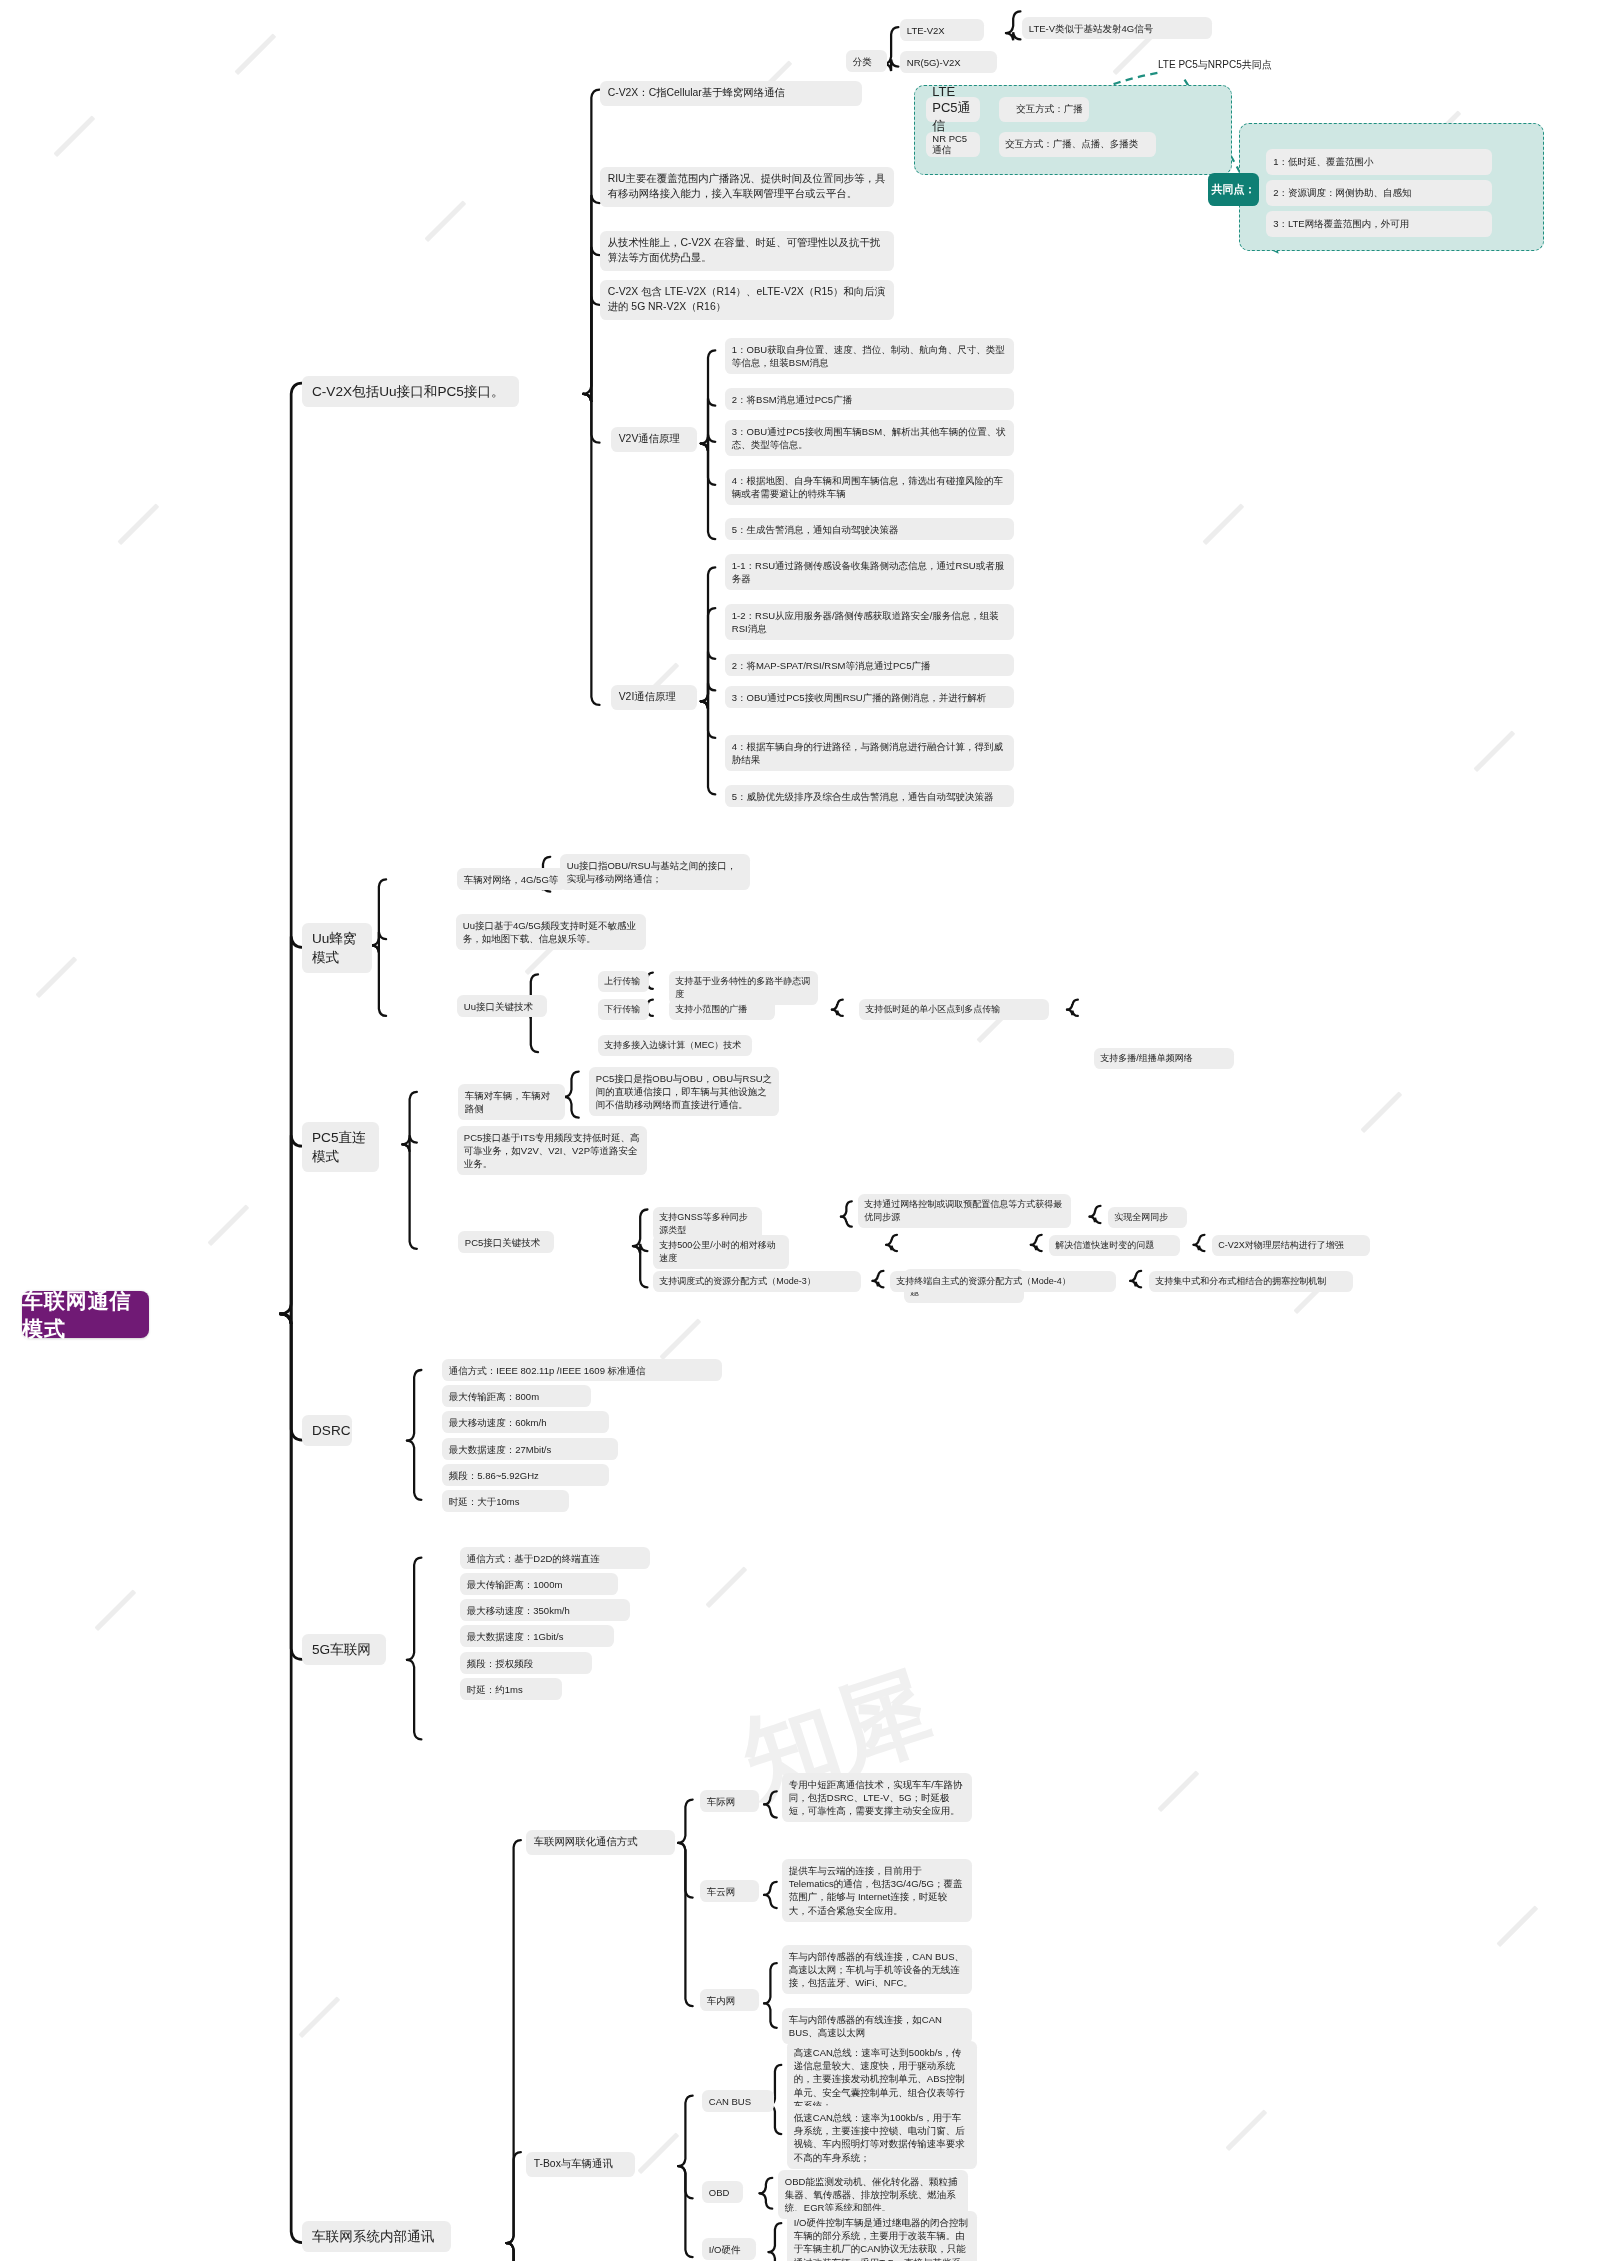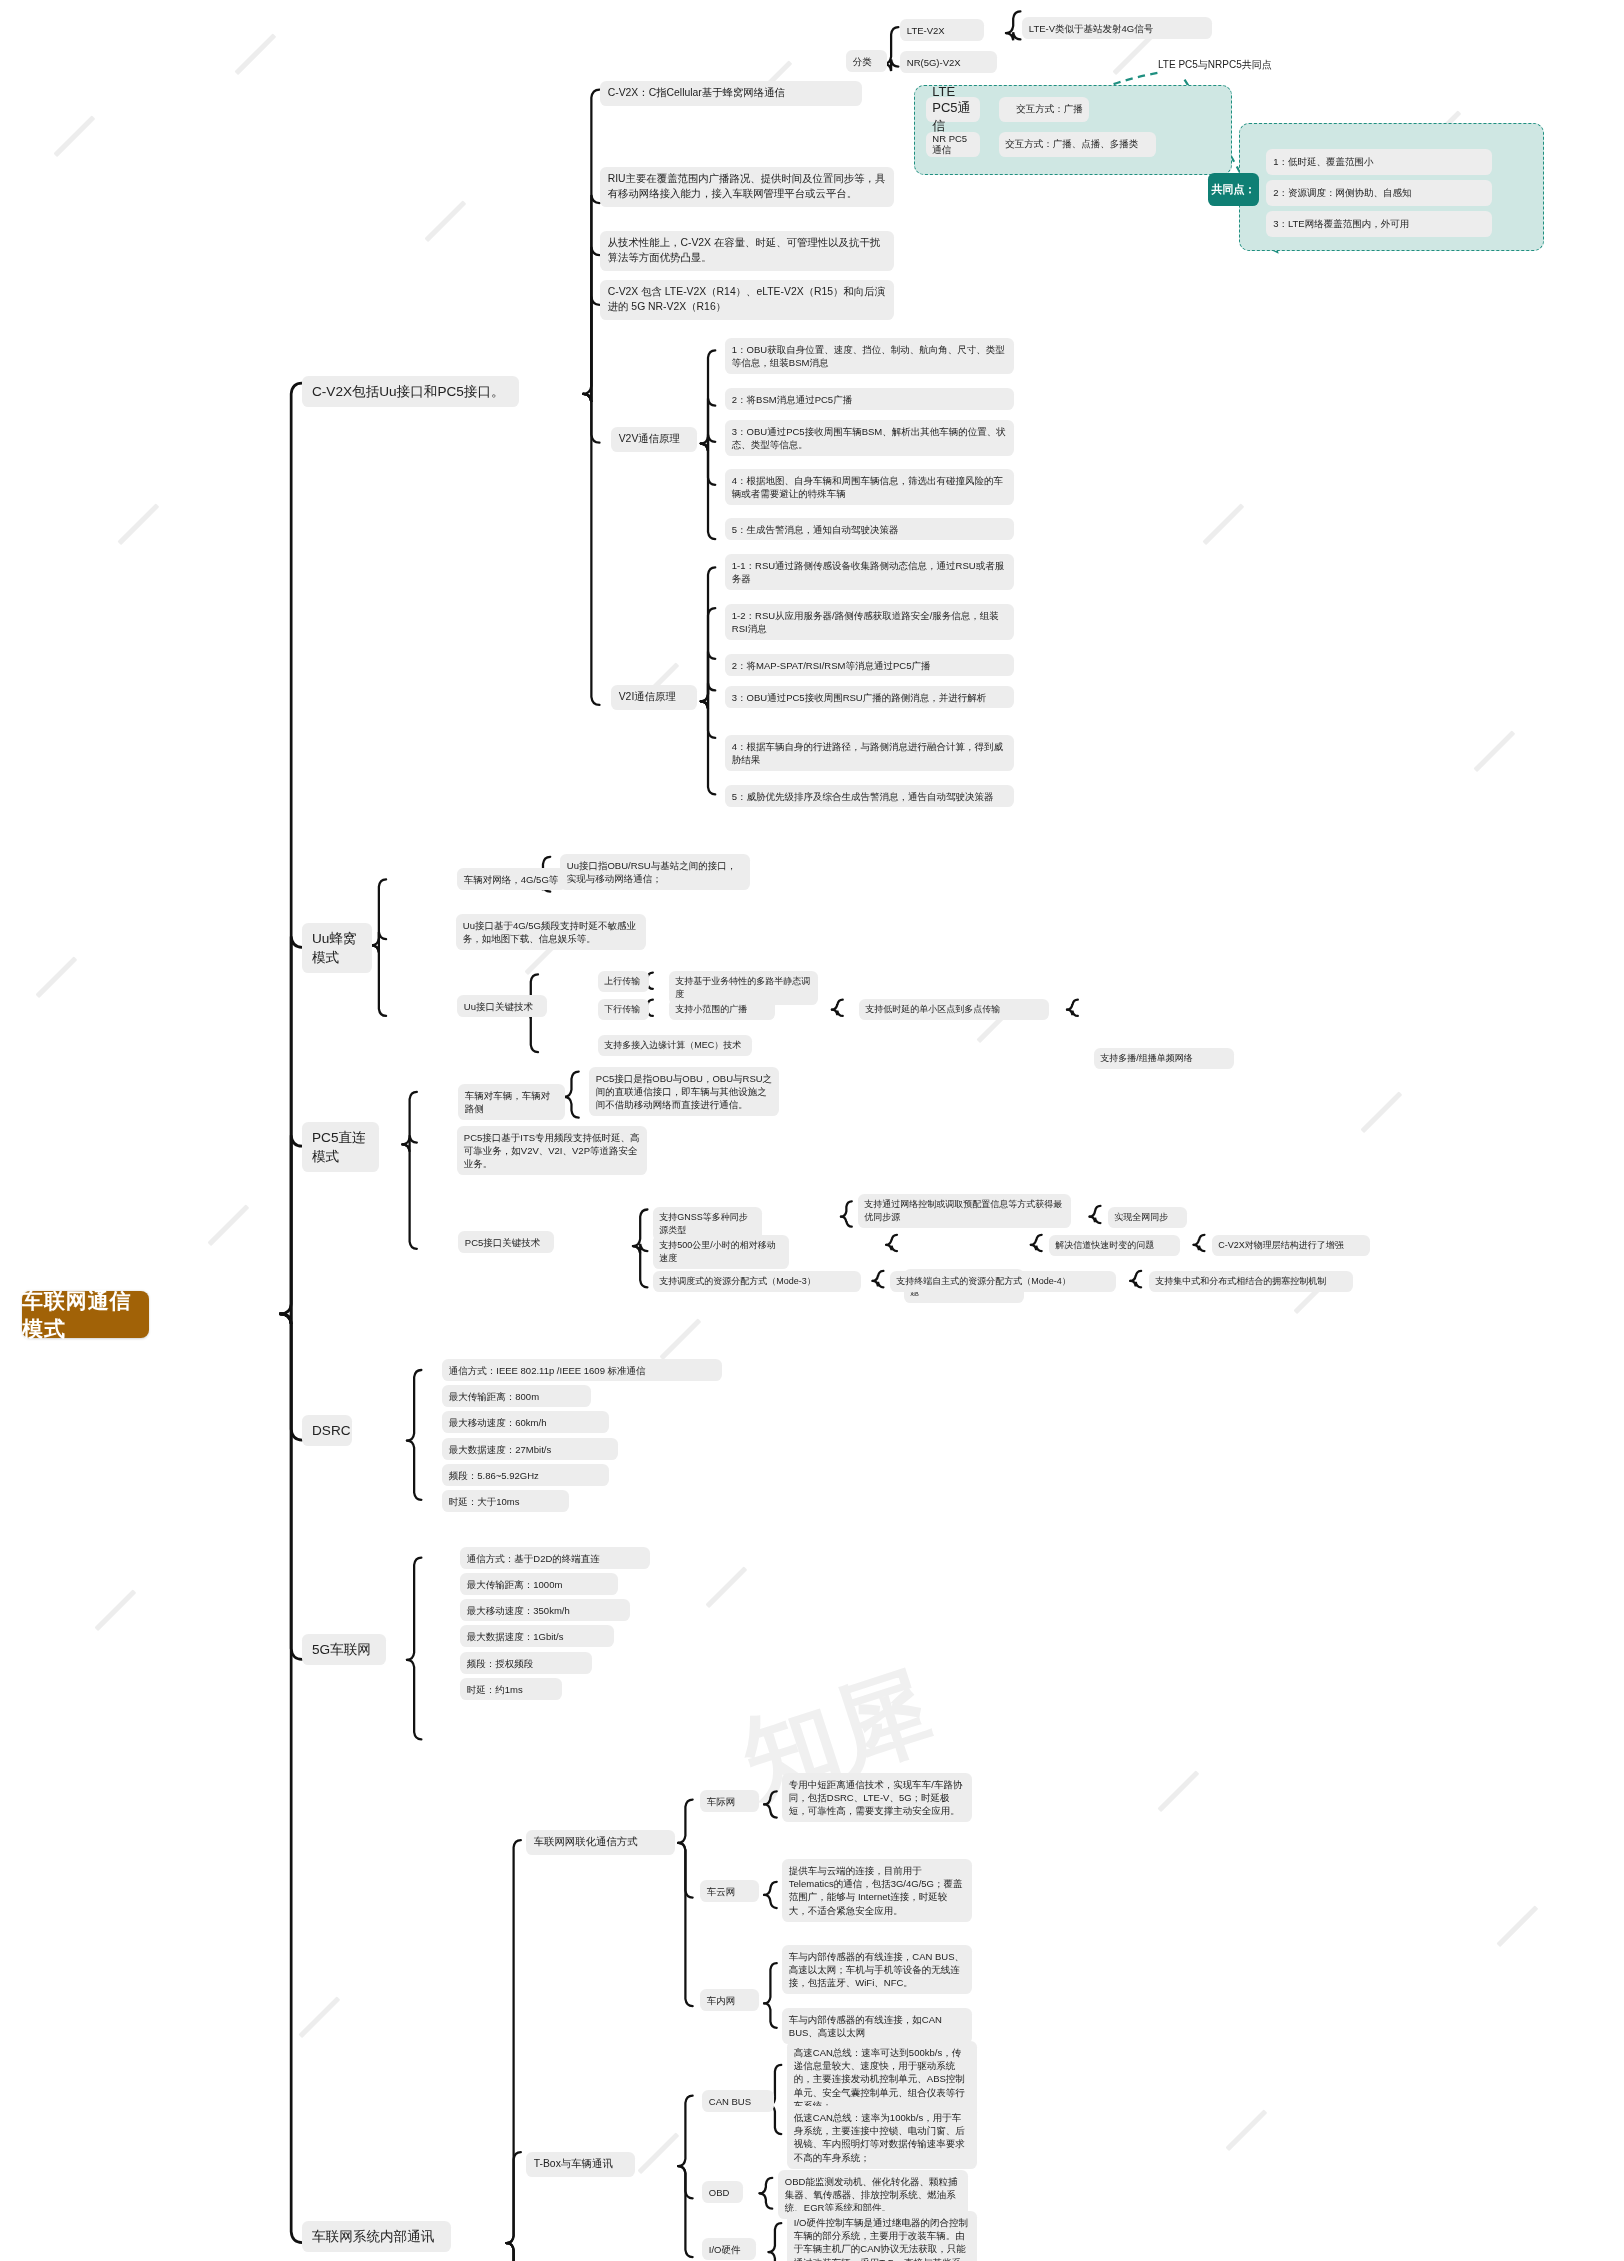--- a/index.html
+++ b/index.html
@@ -7,21 +7,21 @@
   #canvas{position:relative;width:1624px;height:2655px;background:#fff;overflow:hidden;}
 
   
   .wm{position:absolute;background:#ededed;transform:rotate(45deg);border-radius:0.9px;pointer-events:none;}
   .wmbig{position:absolute;color:#f0f0f0;font-size:95px;font-weight:700;pointer-events:none;user-select:none;}
 
   
   .node{position:absolute;background:#ededed;border-radius:6.3px;color:#222;
         line-height:1.42;box-sizing:border-box;display:flex;align-items:center;}
   .node span{display:block;width:100%;}
-  .root{position:absolute;background:#a16207;color:#fff;border-radius:8.1px;
+  .root{position:absolute;background:#701a75;color:#fff;border-radius:8.1px;
         display:flex;align-items:center;justify-content:center;font-size:21px;font-weight:600;
         letter-spacing:0.9px;box-shadow:0 0.9px 2.3px rgba(0,0,0,.18);}
   .lvl1{font-size:13.6px;padding:5.9px 10px;}
   .lvl2{font-size:10.4px;padding:5px 7.7px;}
   .lvl3{font-size:9.5px;padding:4.5px 6.8px;}
   .lvl4{font-size:9px;padding:4.1px 6.3px;}
 
   
   .teal-box{position:absolute;border:1.8px dashed #1f8f80;border-radius:10px;background:#cfe7e3;}
   .teal-box2{position:absolute;border:1.8px dashed #1f8f80;border-radius:10px;background:#cfe7e3;}

